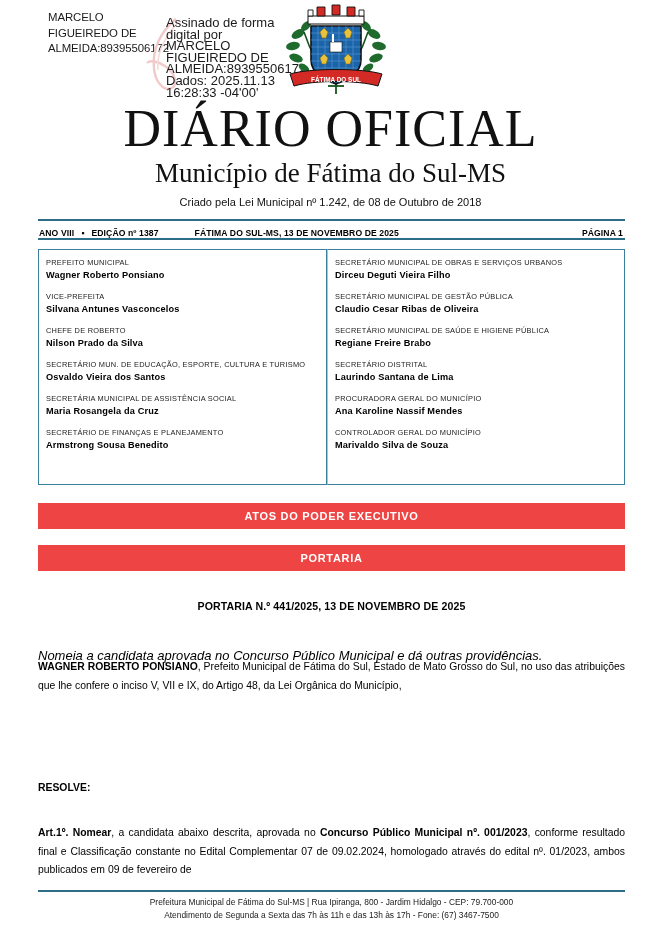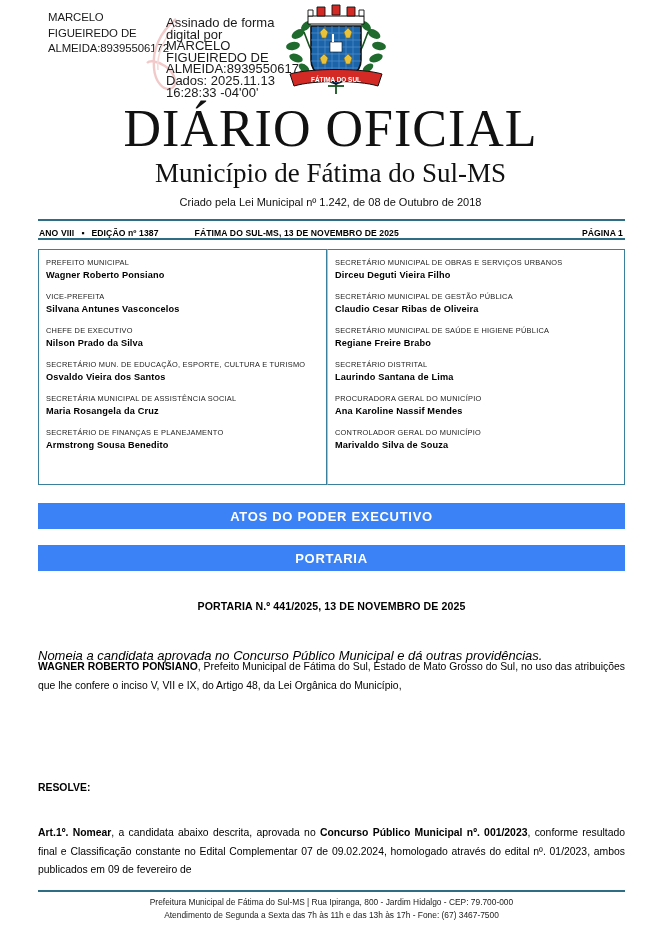--- a/index.html
+++ b/index.html
@@ -147,24 +147,24 @@
     letter-spacing: 0.15px;
     color: #000;
     white-space: nowrap;
   }
 
   
   .banner {
     position: absolute;
     left: 38px;
     width: 587px;
-    background: #3b82f6;
+    background: #ef4444;
     color: #ffffff;
     text-align: center;
-    font-size: 13px;
+    font-size: 11px;
     font-weight: bold;
     letter-spacing: 0.7px;
     box-sizing: border-box;
     display: flex;
     align-items: center;
     justify-content: center;
   }
   .banner.b1 { top: 503px; height: 26px; }
   .banner.b2 { top: 545px; height: 26px; }
 
@@ -300,21 +300,21 @@
   <div class="off-col left">
     <div class="off-entry">
       <div class="off-role">PREFEITO MUNICIPAL</div>
       <div class="off-name">Wagner Roberto Ponsiano</div>
     </div>
     <div class="off-entry">
       <div class="off-role">VICE-PREFEITA</div>
       <div class="off-name">Silvana Antunes Vasconcelos</div>
     </div>
     <div class="off-entry">
-      <div class="off-role">CHEFE DE EXECUTIVO</div>
+      <div class="off-role">CHEFE DE ROBERTO</div>
       <div class="off-name">Nilson Prado da Silva</div>
     </div>
     <div class="off-entry">
       <div class="off-role">SECRETÁRIO MUN. DE EDUCAÇÃO, ESPORTE, CULTURA E TURISMO</div>
       <div class="off-name">Osvaldo Vieira dos Santos</div>
     </div>
     <div class="off-entry">
       <div class="off-role">SECRETÁRIA MUNICIPAL DE ASSISTÊNCIA SOCIAL</div>
       <div class="off-name">Maria Rosangela da Cruz</div>
     </div>

